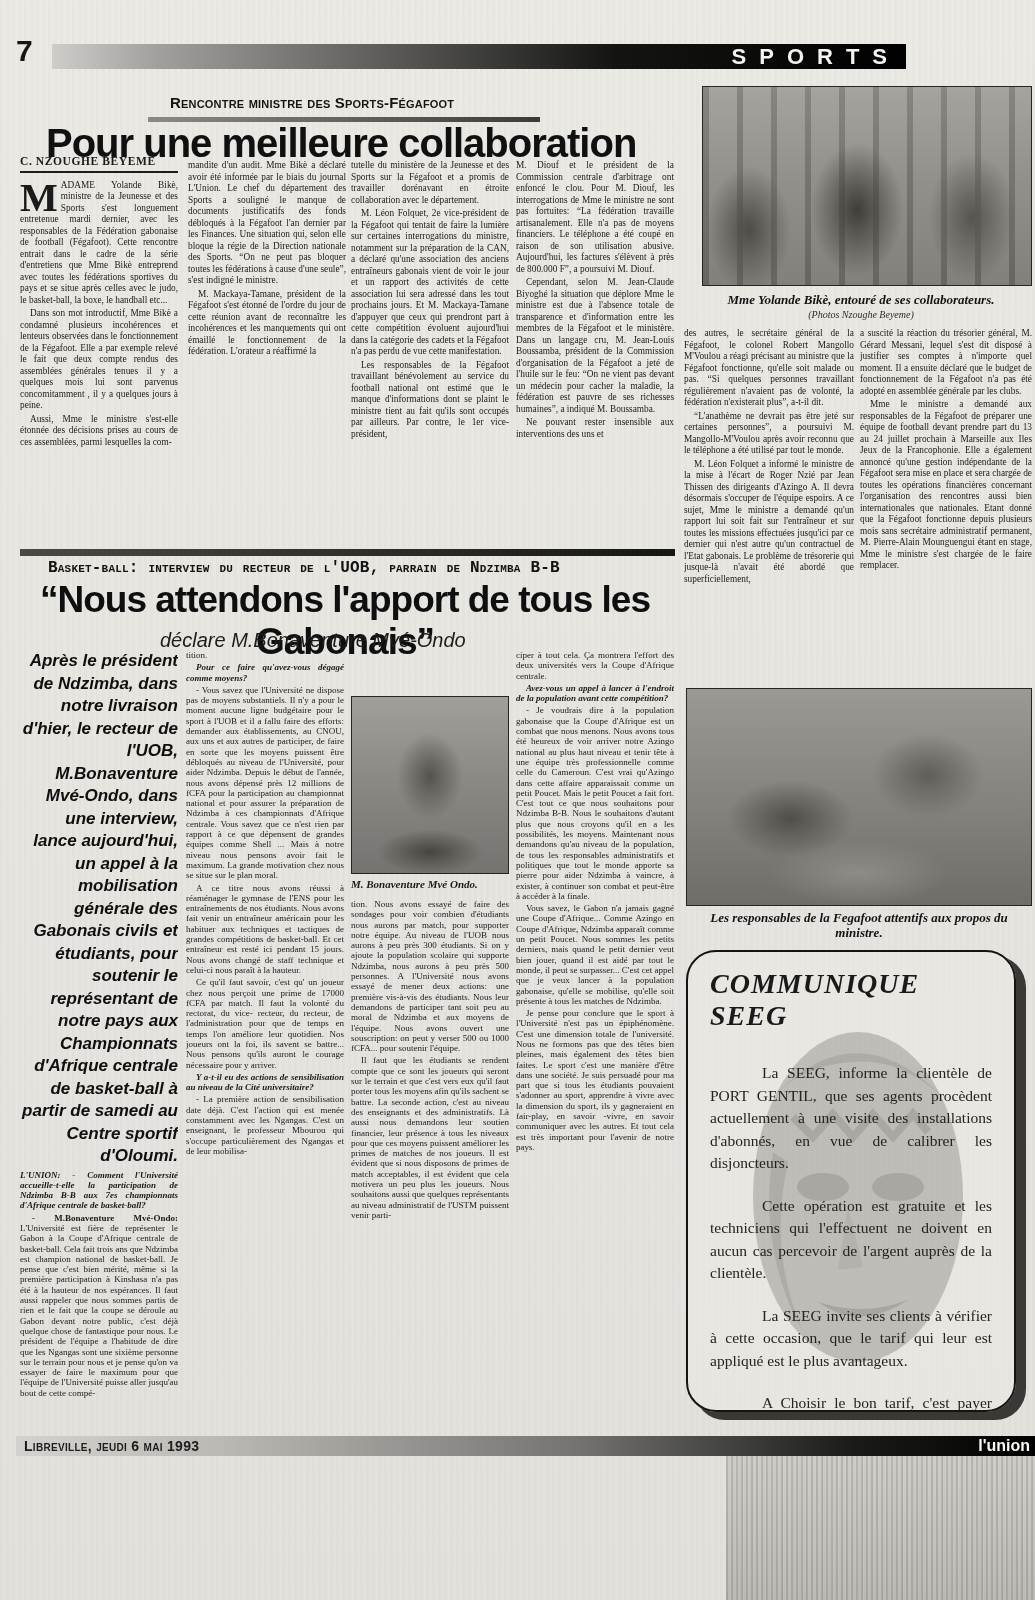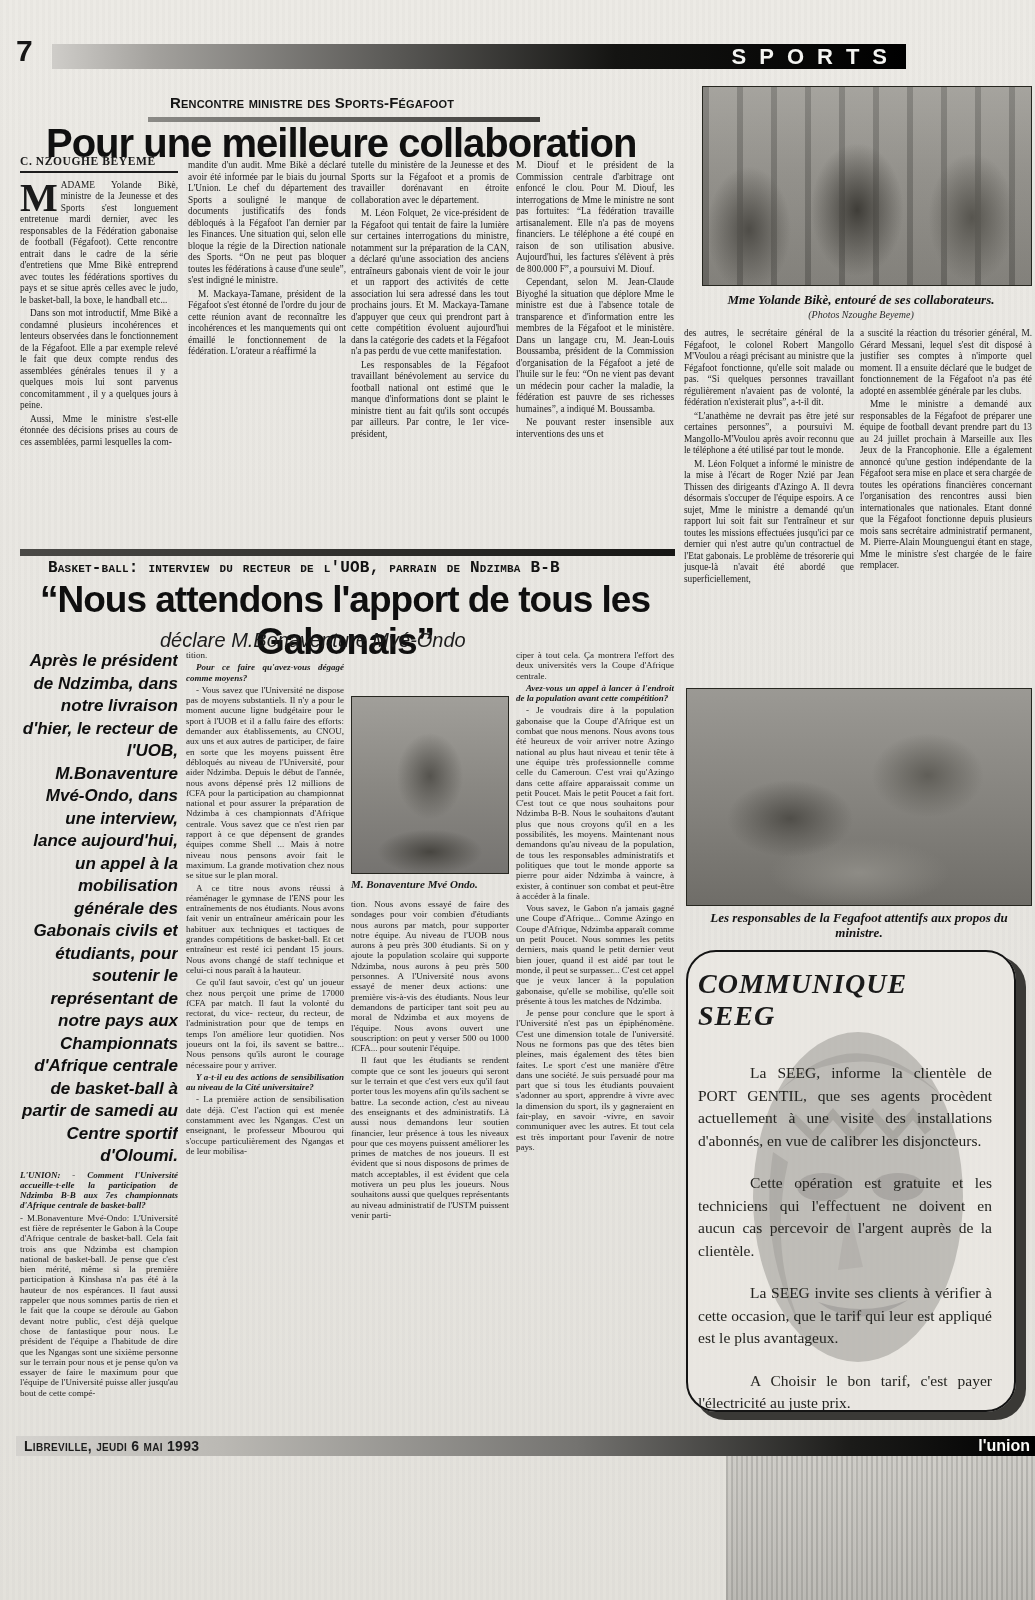--- a/index.html
+++ b/index.html
@@ -91,30 +91,30 @@
   .bbcol { position:absolute; top:650px; width:158px; height:780px;
     font-size:9px; line-height:10.3px; text-align:justify; overflow:hidden; color:#1b1b1b; }
   .bbcol.b1 { left:20px; }
   .bbcol.b2 { left:186px; }
   .bbcol.b3 { left:351px; }
   .bbcol.b4 { left:516px; }
   .lede { font-family:"Liberation Sans",sans-serif; font-weight:bold; font-style:italic;
     font-size:17px; line-height:22.5px; text-align:right; text-indent:0 !important;
     color:#0f0f0f; margin:0 0 12px 0; }
   .qa-q { font-weight:bold; font-style:italic; }
-  .qa-lead { font-weight:normal; }
+  .qa-lead { font-weight:bold;margin-left:12px; }
 
   
   .seeg-box { left:686px; top:950px; width:330px; height:462px; box-sizing:border-box;
     border:2px solid #141414; border-radius:30px;
     background:rgba(236,234,229,0.6);
     box-shadow:9px 7px 0 1px #3a3936;
     overflow:hidden; }
   .seeg-mask { position:absolute; left:30px; top:50px; width:270px; height:400px; opacity:.55; }
-  .seeg-content { position:relative; z-index:2; padding:16px 22px 0 10px; }
+  .seeg-content { position:relative; z-index:2; padding:16px 22px 0 22px; }
   .seeg-title { font-weight:bold; font-style:italic; font-size:28px; letter-spacing:1px; color:#1a1a1a; }
   .seeg-p { font-size:15.5px; line-height:22.5px; text-align:justify; text-indent:52px;
     color:#23231f; margin:20px 0 0 0; }
   .seeg-p.first { margin-top:30px; }
 
   
   .footer-bar { left:16px; top:1436px; width:1019px; height:20px;
     background:linear-gradient(90deg,#d4d2ce 0%,#bbb9b4 20%,#747370 55%,#1b1b19 82%,#000 100%); }
   .footer-date { position:absolute; left:8px; top:0; height:20px; line-height:20px;
     font-family:"Liberation Sans",sans-serif; font-weight:bold; font-size:14px;

